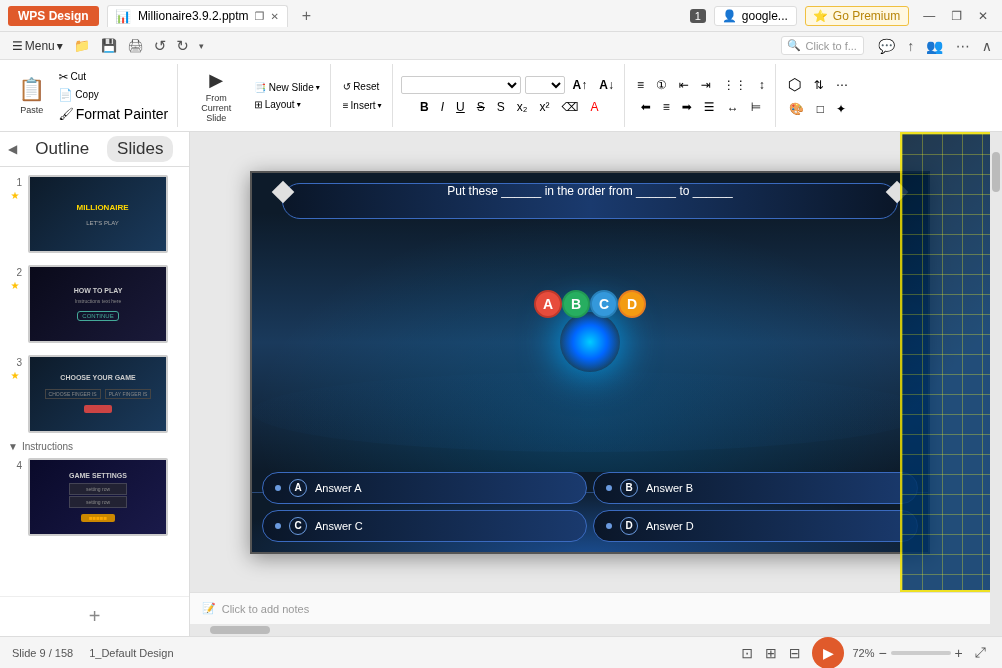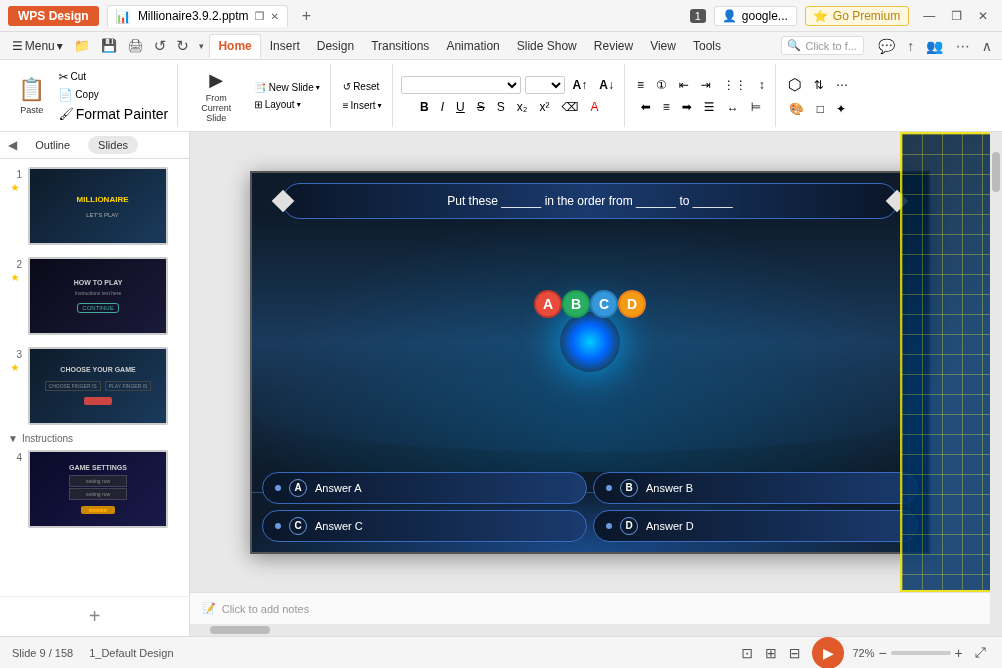--- a/index.html
+++ b/index.html
@@ -38,40 +38,40 @@
     .font-size { border: 1px solid #ccc; border-radius: 2px; padding: 1px 4px; font-size: 11px; width: 40px; cursor: pointer; background: white; }
     .font-btn { cursor: pointer; padding: 2px 4px; border-radius: 2px; font-size: 12px; }
 
     
     .main-area { display: flex; height: calc(668px - 32px - 28px - 72px - 32px); }
 
     
     .sidebar { width: 190px; background: white; border-right: 1px solid #ddd; display: flex; flex-direction: column; overflow: hidden; }
     .sidebar-tabs { display: flex; border-bottom: 1px solid #ddd; align-items: center; padding: 4px 8px; gap: 8px; }
     .sidebar-toggle { cursor: pointer; color: #666; font-size: 12px; }
-    .sidebar-tab { padding: 3px 10px; border-radius: 3px; font-size: 11px; cursor: pointer; color: #333; }
+    .sidebar-tab { padding: 3px 10px; border-radius: 3px; font-size: 17px; cursor: pointer; color: #333; }
     .sidebar-tab.active { background: #e8e8e8; border-radius: 10px; }
     .slides-list { flex: 1; overflow-y: auto; padding: 4px; }
     .slide-item { display: flex; align-items: flex-start; gap: 6px; padding: 4px; margin-bottom: 4px; cursor: pointer; border-radius: 3px; }
     .slide-num { font-size: 10px; color: #666; width: 14px; text-align: right; margin-top: 2px; }
     .slide-thumb { width: 140px; height: 78px; border: 2px solid #ccc; border-radius: 2px; background: #1a1a2e; overflow: hidden; position: relative; display: flex; align-items: center; justify-content: center; }
     .star-icon { font-size: 10px; color: #ffc107; }
     .slide-meta { display: flex; flex-direction: column; align-items: center; gap: 2px; }
     .section-label { font-size: 10px; color: #666; margin: 4px 0 2px 4px; display: flex; align-items: center; gap: 4px; }
 
     
     .canvas-area { flex: 1; background: #e8e8e8; display: flex; flex-direction: column; position: relative; overflow: hidden; }
     .slide-canvas { flex: 1; display: flex; align-items: center; justify-content: center; padding: 16px; overflow: hidden; position: relative; }
     .slide-container { position: relative; width: 680px; height: 383px; background: #0d1b2a; border: 2px solid #555; box-shadow: 0 4px 20px rgba(0,0,0,0.4); overflow: hidden; }
     .slide-overlay-right { position: absolute; right: -30px; top: 0; width: 120px; height: 100%; background: linear-gradient(135deg, #001a33 0%, #003366 50%); border: 2px solid #f0e000; opacity: 0.85; overflow: hidden; }
     .grid-overlay { position: absolute; top: 0; left: 0; width: 100%; height: 100%; background-image: linear-gradient(rgba(255,255,0,0.3) 1px, transparent 1px), linear-gradient(90deg, rgba(255,255,0,0.3) 1px, transparent 1px); background-size: 20px 20px; }
 
     
     .slide-content { position: absolute; top: 0; left: 0; width: 100%; height: 100%; }
-    .question-bar { position: absolute; top: 10px; left: 30px; right: 30px; height: 36px; background: linear-gradient(to right, #0a1628, #1a3a6e, #0a1628); border: 1.5px solid #3a6abf; border-radius: 18px; display: flex; align-items: center; justify-content: center; color: white; font-size: 12px; }
+    .question-bar { position: absolute; top: 10px; left: 30px; right: 30px; height: 36px; background: linear-gradient(to right, #0a1628, #1a3a6e, #0a1628); border: 1.5px solid #3a6abf; border-radius: 18px; display: flex; justify-content: center; color: white; font-size: 12px; }
     .question-diamond-left { position: absolute; left: -8px; width: 16px; height: 16px; background: #e0e0e0; transform: rotate(45deg); }
     .question-diamond-right { position: absolute; right: -8px; width: 16px; height: 16px; background: #e0e0e0; transform: rotate(45deg); }
     .slide-bg-scene { position: absolute; top: 40px; left: 0; right: 0; bottom: 80px; background: radial-gradient(ellipse at 50% 80%, #00aaff33 0%, transparent 70%), linear-gradient(to bottom, #0d1b2a 0%, #1a3a5c 50%, #0d1b2a 100%); display: flex; align-items: center; justify-content: center; }
     .center-light { width: 60px; height: 60px; background: radial-gradient(circle, #00ccff 0%, #0066ff 40%, transparent 70%); border-radius: 50%; box-shadow: 0 0 40px #00aaff; }
     .stage-floor { position: absolute; bottom: 0; left: 0; right: 0; height: 60px; background: radial-gradient(ellipse at 50% 100%, #1a4a8a 0%, #0d1b2a 80%); border-top: 1px solid #2a4a7a; }
 
     .answers-area { position: absolute; bottom: 10px; left: 10px; right: 10px; display: grid; grid-template-columns: 1fr 1fr; gap: 6px; }
     .answer-btn { display: flex; align-items: center; height: 32px; background: linear-gradient(to right, #0a1628, #1a3a6e); border: 1.5px solid #3a6abf; border-radius: 16px; padding: 0 12px; color: white; font-size: 11px; gap: 8px; cursor: pointer; }
     .answer-letter { width: 18px; height: 18px; border: 1.5px solid #6a9adf; border-radius: 50%; display: flex; align-items: center; justify-content: center; font-size: 10px; font-weight: bold; flex-shrink: 0; }
     .answer-dot { width: 6px; height: 6px; background: #6a9adf; border-radius: 50%; flex-shrink: 0; }
@@ -146,31 +146,20 @@
     <span>▾</span>
   </div>
   <div style="display:flex; gap:2px; align-items:center;">
     <span class="undo-redo-btn" style="font-size:13px;">📁</span>
     <span class="undo-redo-btn" style="font-size:13px;">💾</span>
     <span class="undo-redo-btn" style="font-size:13px;">🖨</span>
     <span class="undo-redo-btn" style="font-size:15px;">↺</span>
     <span class="undo-redo-btn" style="font-size:15px;">↻</span>
     <span class="undo-redo-btn" style="font-size:9px;">▾</span>
   </div>
-  <div class="ribbon-tabs">
-    <div class="ribbon-tab active">Home</div>
-    <div class="ribbon-tab">Insert</div>
-    <div class="ribbon-tab">Design</div>
-    <div class="ribbon-tab">Transitions</div>
-    <div class="ribbon-tab">Animation</div>
-    <div class="ribbon-tab">Slide Show</div>
-    <div class="ribbon-tab">Review</div>
-    <div class="ribbon-tab">View</div>
-    <div class="ribbon-tab">Tools</div>
-  </div>
   <div class="search-box">
     <span style="font-size:11px;">🔍</span>
     <span>Click to f...</span>
   </div>
   <div style="display:flex; gap:4px; margin-left:8px;">
     <span class="undo-redo-btn">💬</span>
     <span class="undo-redo-btn">↑</span>
     <span class="undo-redo-btn">👥</span>
     <span class="undo-redo-btn">⋯</span>
     <span class="undo-redo-btn">∧</span>

